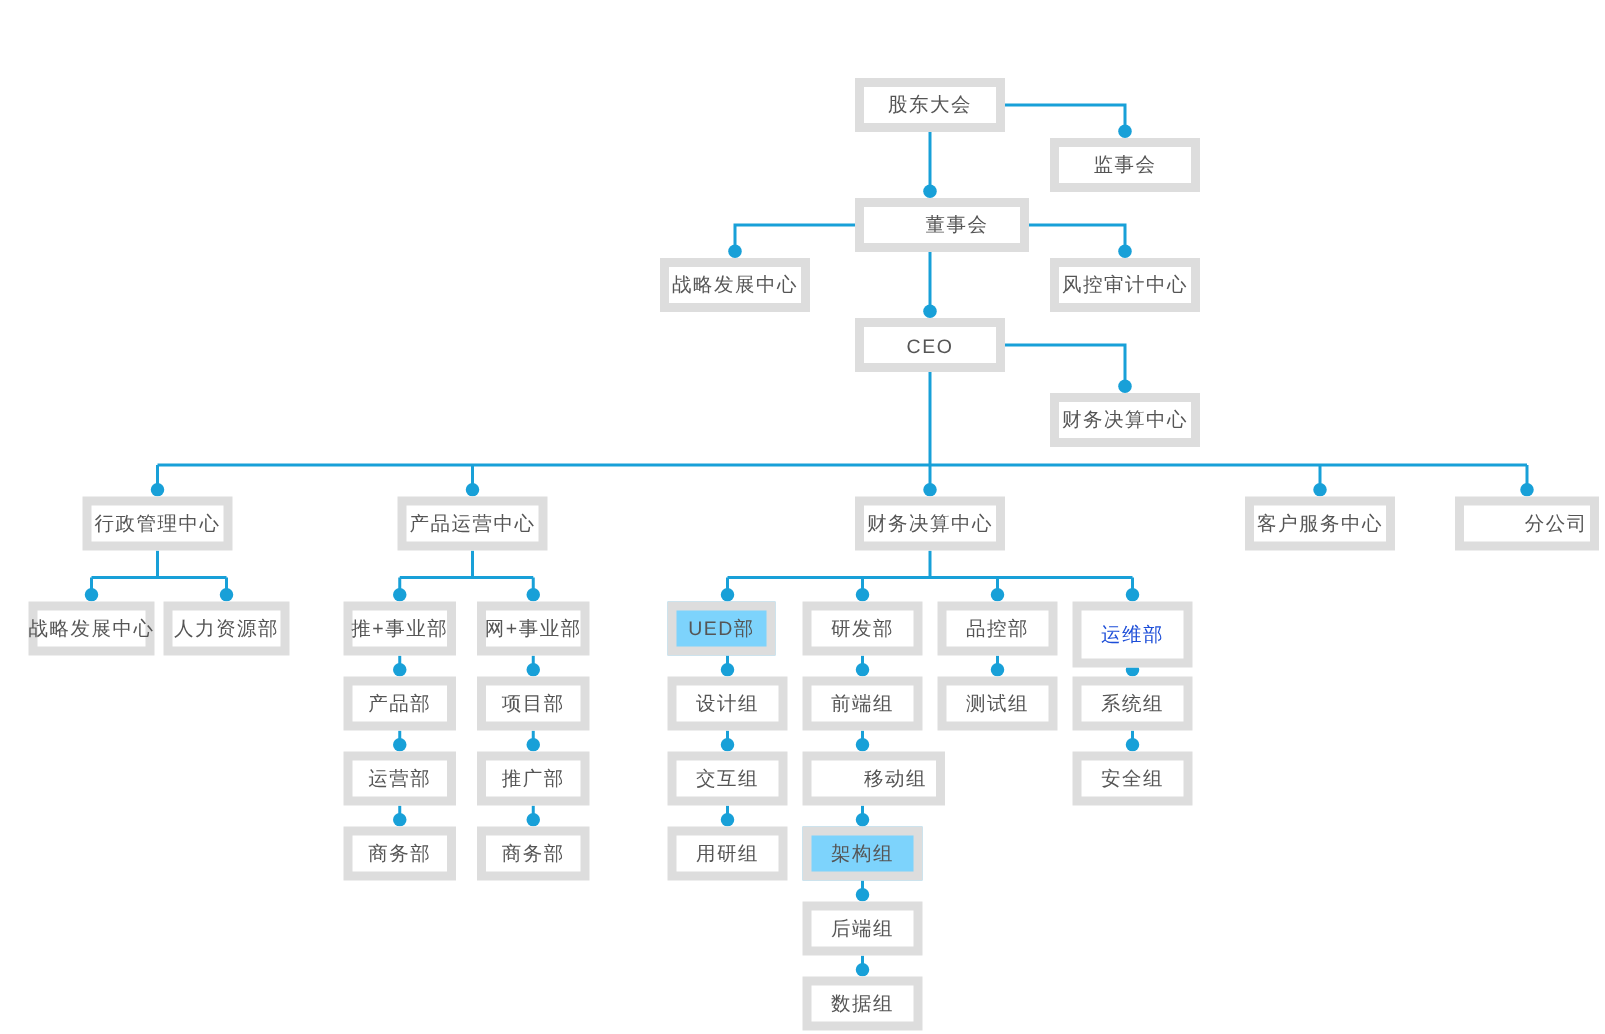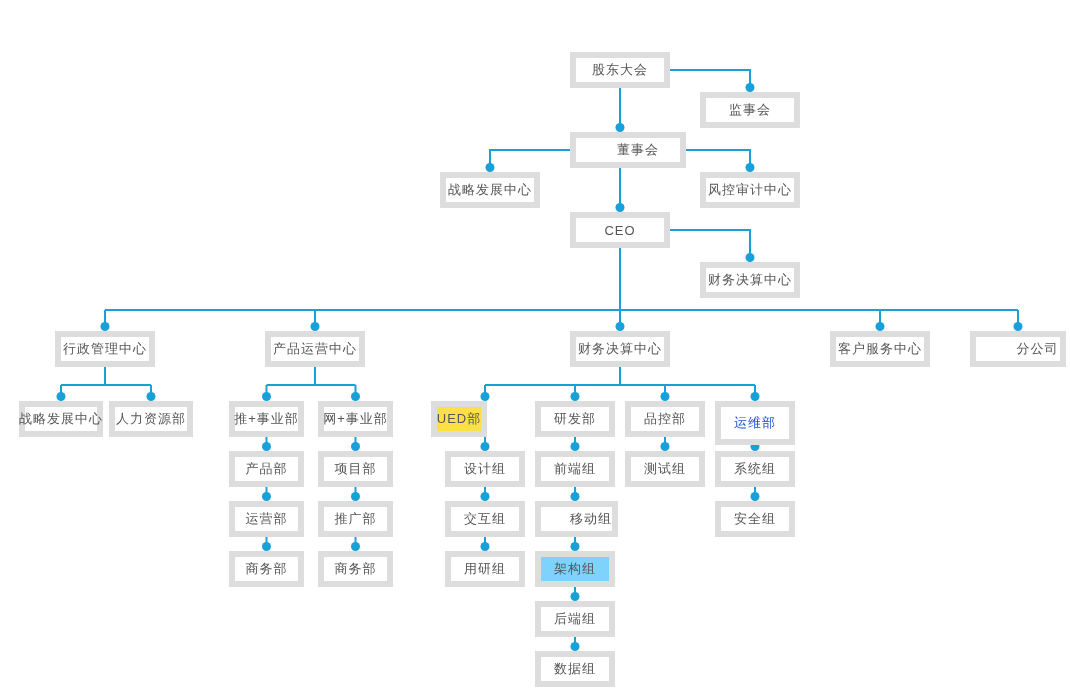--- a/index.html
+++ b/index.html
@@ -120,35 +120,35 @@
       <div class="node" style="left: 700px; top: 262px; width: 100px; height: 36px; border-color: rgb(221, 221, 221); background: rgb(255, 255, 255); color: rgb(85, 85, 85);">财务决算中心</div>
       <div class="node" style="left: 55px; top: 331px; width: 100px; height: 36px; border-color: rgb(221, 221, 221); background: rgb(255, 255, 255); color: rgb(85, 85, 85);">行政管理中心</div>
       <div class="node" style="left: 265px; top: 331px; width: 100px; height: 36px; border-color: rgb(221, 221, 221); background: rgb(255, 255, 255); color: rgb(85, 85, 85);">产品运营中心</div>
       <div class="node" style="left: 570px; top: 331px; width: 100px; height: 36px; border-color: rgb(221, 221, 221); background: rgb(255, 255, 255); color: rgb(85, 85, 85);">财务决算中心</div>
       <div class="node" style="left: 830px; top: 331px; width: 100px; height: 36px; border-color: rgb(221, 221, 221); background: rgb(255, 255, 255); color: rgb(85, 85, 85);">客户服务中心</div>
       <div class="node" style="left: 970px; top: 331px; width: 96px; height: 36px; border-color: rgb(221, 221, 221); background: rgb(255, 255, 255); color: rgb(85, 85, 85); padding-left: 39px;">分公司</div>
       <div class="node" style="left: 19px; top: 401px; width: 84px; height: 36px; border-color: rgb(221, 221, 221); background: rgb(255, 255, 255); color: rgb(85, 85, 85);">战略发展中心</div>
       <div class="node" style="left: 109px; top: 401px; width: 84px; height: 36px; border-color: rgb(221, 221, 221); background: rgb(255, 255, 255); color: rgb(85, 85, 85);">人力资源部</div>
       <div class="node" style="left: 229px; top: 401px; width: 75px; height: 36px; border-color: rgb(221, 221, 221); background: rgb(255, 255, 255); color: rgb(85, 85, 85);">推+事业部</div>
       <div class="node" style="left: 318px; top: 401px; width: 75px; height: 36px; border-color: rgb(221, 221, 221); background: rgb(255, 255, 255); color: rgb(85, 85, 85);">网+事业部</div>
-      <div class="node" style="left: 431px; top: 401px; width: 56px; height: 36px; border-color: rgb(221, 221, 221); background: #fde047; color: rgb(85, 85, 85);">UED部</div>
+      <div class="node" style="left: 445px; top: 401px; width: 72px; height: 36px; border-color: rgb(221, 221, 221); background: #7dd3fc; color: rgb(85, 85, 85);">UED部</div>
       <div class="node" style="left: 535px; top: 401px; width: 80px; height: 36px; border-color: rgb(221, 221, 221); background: rgb(255, 255, 255); color: rgb(85, 85, 85);">研发部</div>
       <div class="node" style="left: 625px; top: 401px; width: 80px; height: 36px; border-color: rgb(221, 221, 221); background: rgb(255, 255, 255); color: rgb(85, 85, 85);">品控部</div>
       <div class="node" style="left: 715px; top: 401px; width: 80px; height: 44px; border-color: rgb(221, 221, 221); background: rgb(255, 255, 255); color: #1d4ed8;">运维部</div>
       <div class="node" style="left: 229px; top: 451px; width: 75px; height: 36px; border-color: rgb(221, 221, 221); background: rgb(255, 255, 255); color: rgb(85, 85, 85);">产品部</div>
       <div class="node" style="left: 229px; top: 501px; width: 75px; height: 36px; border-color: rgb(221, 221, 221); background: rgb(255, 255, 255); color: rgb(85, 85, 85);">运营部</div>
       <div class="node" style="left: 229px; top: 551px; width: 75px; height: 36px; border-color: rgb(221, 221, 221); background: rgb(255, 255, 255); color: rgb(85, 85, 85);">商务部</div>
       <div class="node" style="left: 318px; top: 451px; width: 75px; height: 36px; border-color: rgb(221, 221, 221); background: rgb(255, 255, 255); color: rgb(85, 85, 85);">项目部</div>
       <div class="node" style="left: 318px; top: 501px; width: 75px; height: 36px; border-color: rgb(221, 221, 221); background: rgb(255, 255, 255); color: rgb(85, 85, 85);">推广部</div>
       <div class="node" style="left: 318px; top: 551px; width: 75px; height: 36px; border-color: rgb(221, 221, 221); background: rgb(255, 255, 255); color: rgb(85, 85, 85);">商务部</div>
       <div class="node" style="left: 445px; top: 451px; width: 80px; height: 36px; border-color: rgb(221, 221, 221); background: rgb(255, 255, 255); color: rgb(85, 85, 85);">设计组</div>
       <div class="node" style="left: 445px; top: 501px; width: 80px; height: 36px; border-color: rgb(221, 221, 221); background: rgb(255, 255, 255); color: rgb(85, 85, 85);">交互组</div>
       <div class="node" style="left: 445px; top: 551px; width: 80px; height: 36px; border-color: rgb(221, 221, 221); background: rgb(255, 255, 255); color: rgb(85, 85, 85);">用研组</div>
       <div class="node" style="left: 535px; top: 451px; width: 80px; height: 36px; border-color: rgb(221, 221, 221); background: rgb(255, 255, 255); color: rgb(85, 85, 85);">前端组</div>
-      <div class="node" style="left: 535px; top: 501px; width: 83px; height: 36px; border-color: rgb(221, 221, 221); background: rgb(255, 255, 255); color: rgb(85, 85, 85); padding-left: 29px;">移动组</div>
+      <div class="node" style="left: 535px; top: 501px; width: 95px; height: 36px; border-color: rgb(221, 221, 221); background: rgb(255, 255, 255); color: rgb(85, 85, 85); padding-left: 29px;">移动组</div>
       <div class="node" style="left: 535px; top: 551px; width: 80px; height: 36px; border-color: rgb(221, 221, 221); background: #7dd3fc; color: rgb(85, 85, 85);">架构组</div>
       <div class="node" style="left: 535px; top: 601px; width: 80px; height: 36px; border-color: rgb(221, 221, 221); background: rgb(255, 255, 255); color: rgb(85, 85, 85);">后端组</div>
       <div class="node" style="left: 535px; top: 651px; width: 80px; height: 36px; border-color: rgb(221, 221, 221); background: rgb(255, 255, 255); color: rgb(85, 85, 85);">数据组</div>
       <div class="node" style="left: 625px; top: 451px; width: 80px; height: 36px; border-color: rgb(221, 221, 221); background: rgb(255, 255, 255); color: rgb(85, 85, 85);">测试组</div>
       <div class="node" style="left: 715px; top: 451px; width: 80px; height: 36px; border-color: rgb(221, 221, 221); background: rgb(255, 255, 255); color: rgb(85, 85, 85);">系统组</div>
       <div class="node" style="left: 715px; top: 501px; width: 80px; height: 36px; border-color: rgb(221, 221, 221); background: rgb(255, 255, 255); color: rgb(85, 85, 85);">安全组</div>
     </div>
 </div>
 
 </body></html>

